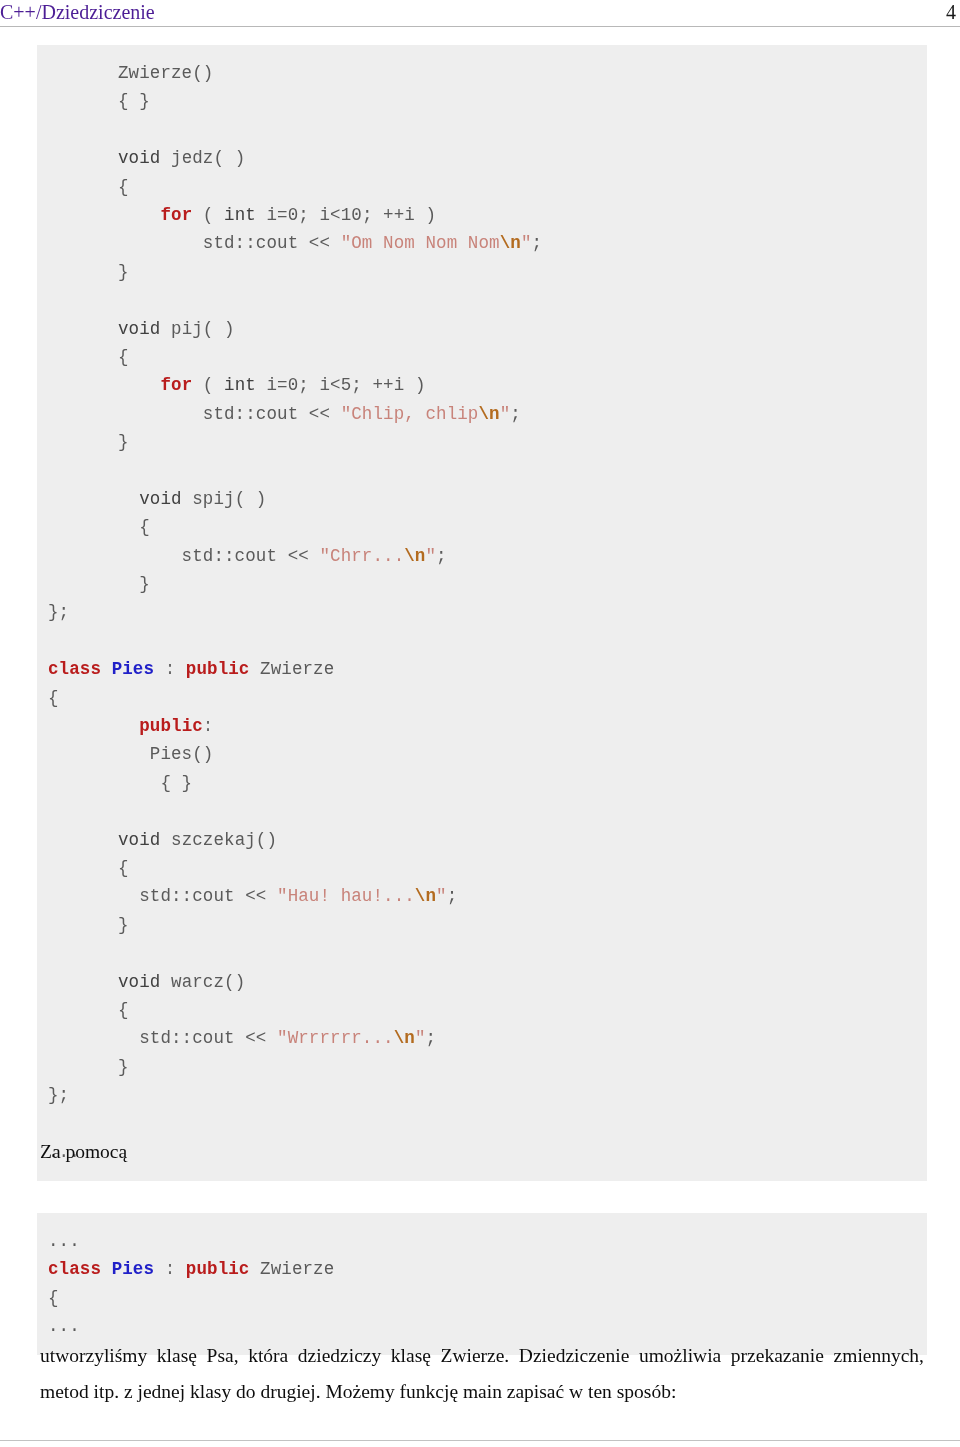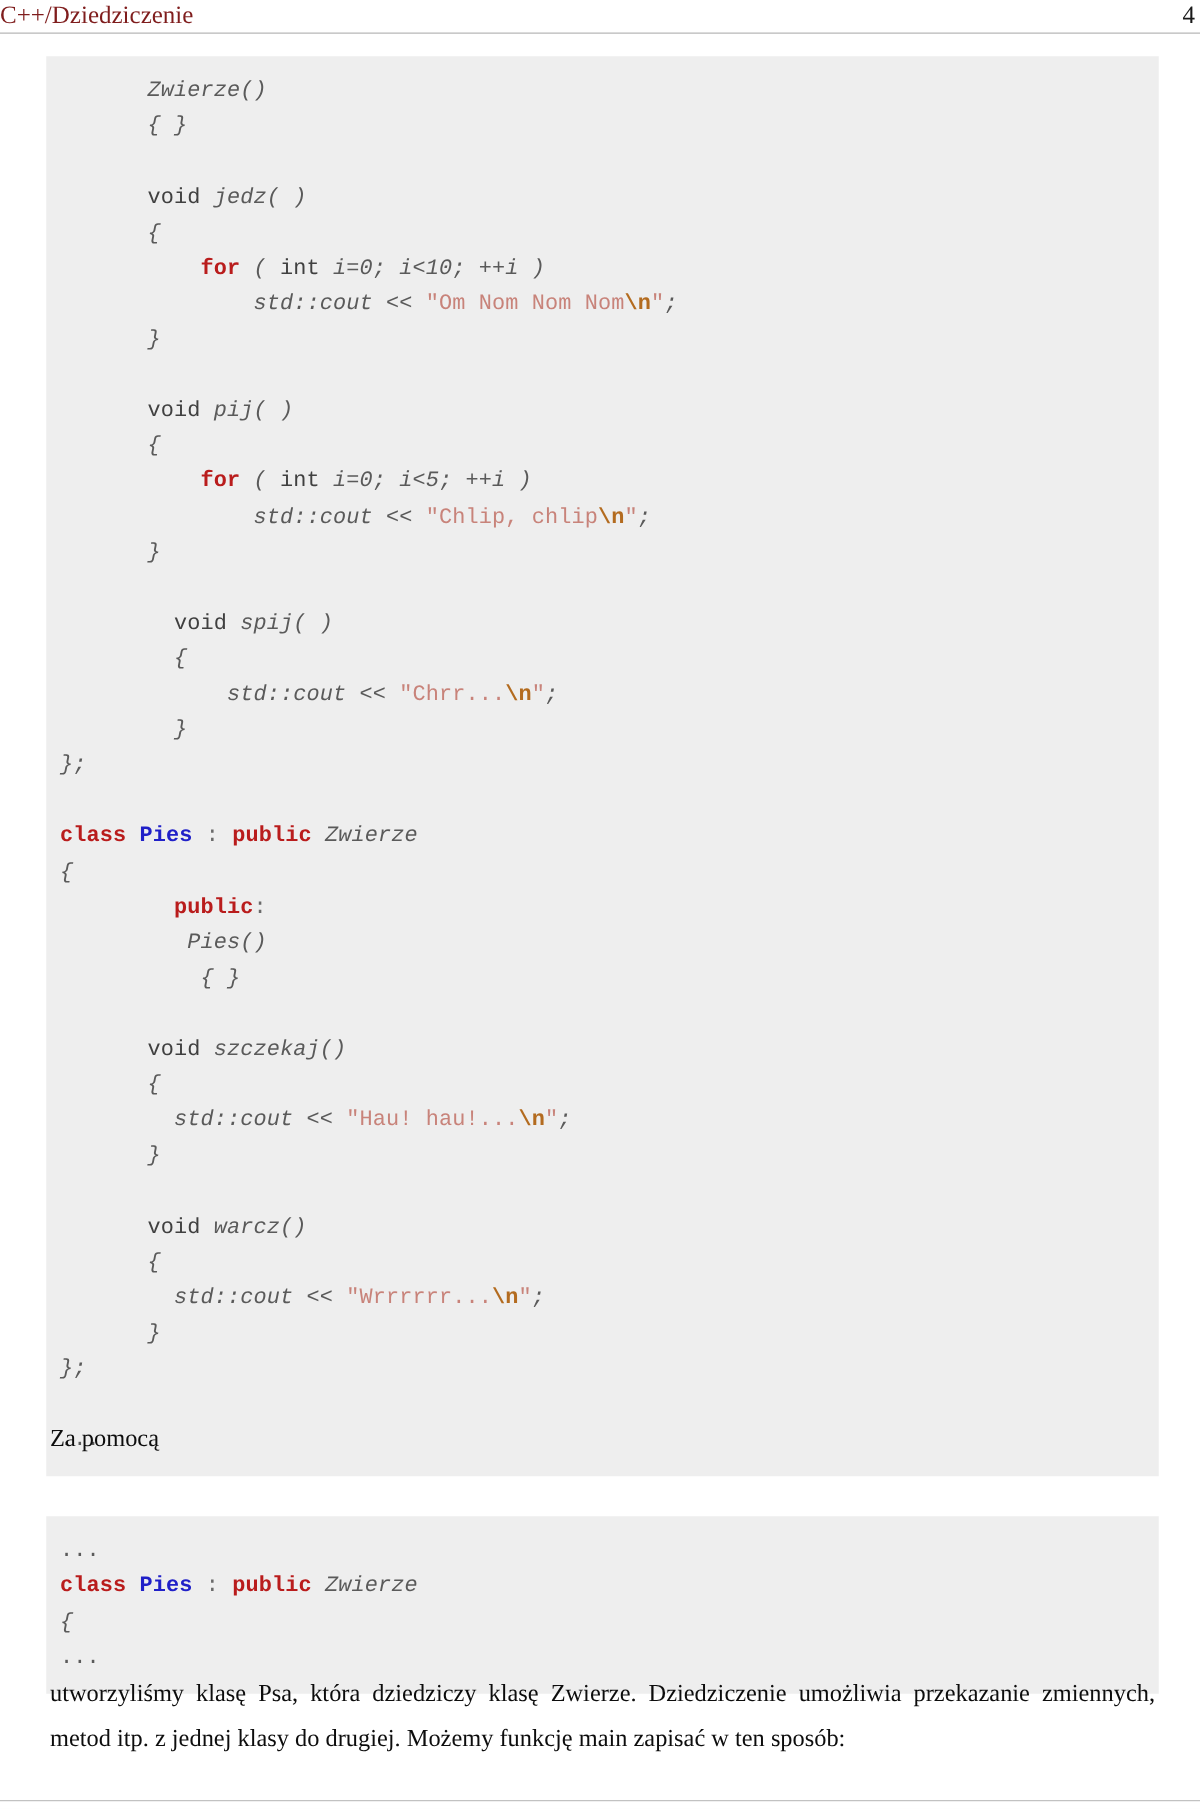--- a/index.html
+++ b/index.html
@@ -24,21 +24,21 @@
     width: 960px;
     height: 26px;
     display: flex;
     align-items: flex-start;
     justify-content: space-between;
   }
   .header-title {
     font-family: "Liberation Serif", serif;
     font-size: 20px;
     line-height: 24px;
-    color: #7f1d1d;
+    color: #4c1d95;
     white-space: pre;
   }
   .header-pageno {
     font-family: "Liberation Serif", serif;
     font-size: 20px;
     line-height: 24px;
     color: #1a1a1a;
     padding-right: 4px;
   }
   .header-rule {
@@ -82,21 +82,21 @@
     height: 28.4px;
     padding-left: 11px;
   }
 
   
   .tok-type    { color: #404040; }
   .tok-kw      { color: #b91c1c; font-weight: bold; }
   .tok-cls     { color: #2020c8; font-weight: bold; }
   .tok-str     { color: #c8837a; }
   .tok-esc     { color: #b36b1f; font-weight: bold; }
-  .tok-plain   { color: #5a5a5a; font-style: italic; }
+  .tok-plain   { color: #5a5a5a; }
   .tok-punct   { color: #6a6a6a; }
   .tok-dots    { color: #5a5a5a; }
 
   
   .prose {
     position: absolute;
     left: 40px;
     width: 884px;
     font-family: "Liberation Serif", serif;
     font-size: 19.5px;

